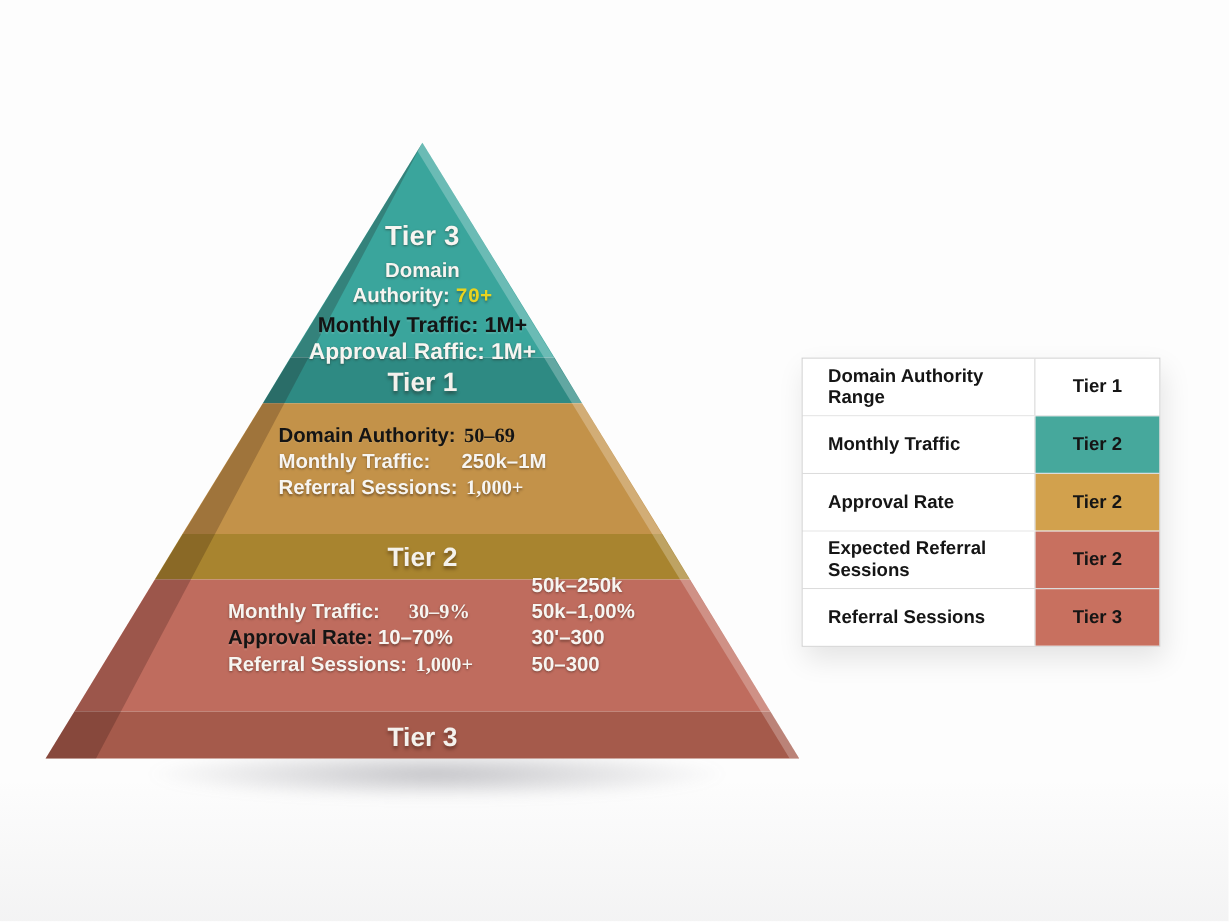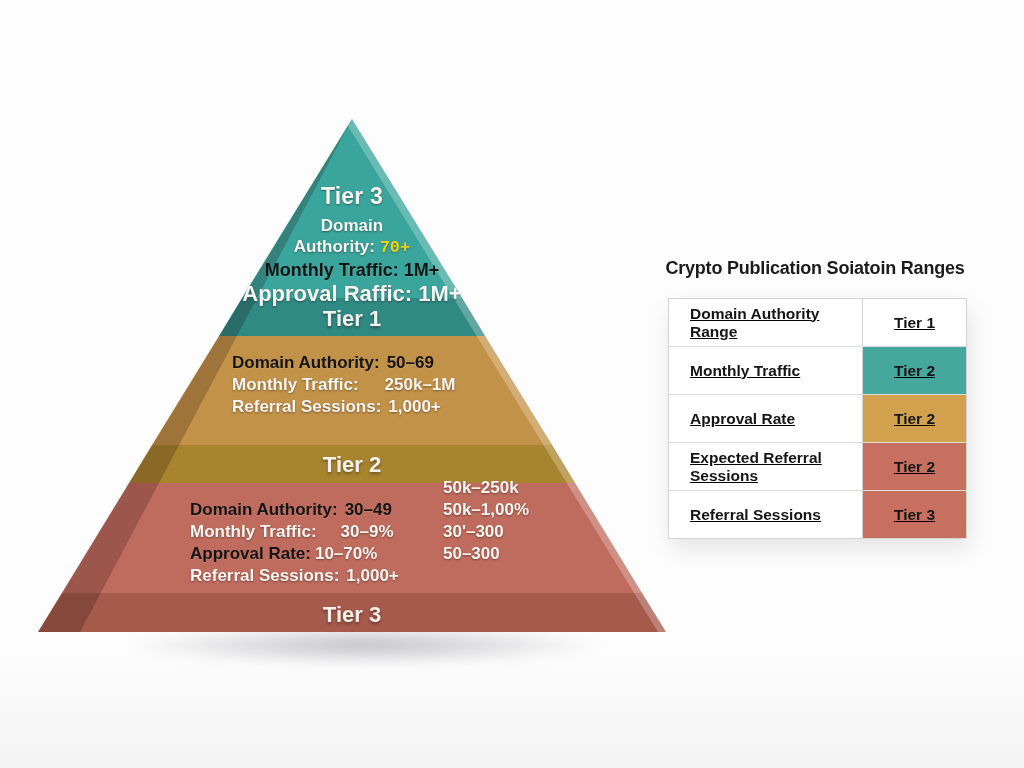--- a/index.html
+++ b/index.html
@@ -15,30 +15,30 @@
   .center-block{text-align:center;}
   .t-white{color:#f7f5f1;text-shadow:0 1px 2px rgba(30,15,8,0.45);}
   .t-black{color:#141414;text-shadow:0 1px 1px rgba(255,255,255,0.12);}
   .t-yellow{color:#e8d31f;text-shadow:0 1px 2px rgba(30,15,8,0.35);font-family:Liberation Mono, monospace;}
   .tier-heading{font-size:23px;font-weight:bold;letter-spacing:0.2px;}
   .band-label{position:absolute;text-align:center;font-size:22px;font-weight:bold;color:#f4f1ec;
          text-shadow:0 2px 3px rgba(30,10,5,0.40);}
   .line{white-space:nowrap;font-size:17px;font-weight:bold;}
   .top-lines .line{margin-top:3px;}
   .stack .line{margin-bottom:5px;}
-  .gap-s{margin-left:7px;}
+  .gap-s{margin-left:7px;font-family:Liberation Serif, serif;}
   .gap-l{margin-left:26px;}
   .col2 .line{margin-bottom:5px;}
   
   .panel-title{position:absolute;left:650px;top:258px;width:330px;text-align:center;
          font-size:18px;font-weight:bold;color:#1b1b1b;letter-spacing:-0.2px;}
   .tier-table{position:absolute;left:668px;top:298px;width:297px;
          border:1px solid #d3d3d3;background:#ffffff;
          box-shadow:3px 10px 22px rgba(0,0,0,0.10);}
-  .trow{display:flex;height:47px;border-top:1px solid #dcdcdc;text-decoration:underline;}
+  .trow{display:flex;height:47px;border-top:1px solid #dcdcdc;}
   .trow:first-child{border-top:none;}
   .tlabel{flex:0 0 194px;border-right:1px solid #d3d3d3;display:flex;align-items:center;
          padding-left:21px;box-sizing:border-box;font-size:15.5px;font-weight:bold;color:#151515;background:#ffffff;}
   .tval{flex:1;display:flex;align-items:center;justify-content:center;
          font-size:15.5px;font-weight:bold;color:#151515;}
   .cell-white{background:#ffffff;}
   .cell-teal{background:#46a89c;}
   .cell-gold{background:#d2a14d;}
   .cell-red{background:#c8705f;}
 </style>
@@ -61,47 +61,45 @@
     <polygon points="352,119 38,632 80,632" fill="rgba(30,10,8,0.22)"></polygon>
 
     <polygon points="352,119 666,632 658,632 348,126" fill="rgba(255,255,255,0.25)"></polygon>
   </svg>
 
   <div class="ptext center-block top-lines" style="left:212px;top:185px;width:280px;">
     <div class="tier-heading t-white">Tier 3</div>
     <div class="line t-white" style="margin-top:9px;font-size:17px;">Domain</div>
     <div class="line" style="margin-top:4px;"><span class="t-white">Authority:</span> <span class="t-yellow">70+</span></div>
     <div class="line" style="margin-top:5px;font-size:18px;"><span class="t-black">Monthly Traffic:</span> <span class="t-black">1M+</span></div>
-    <div class="line" style="margin-top:4px;font-size:22px;"><span class="t-white">Approval Raffic:</span> <span class="t-white">1M+</span></div>
+    <div class="line" style="margin-top:4px;font-size:19px;"><span class="t-white">Approval Raffic:</span> <span class="t-white">1M+</span></div>
   </div>
   <div class="band-label" style="left:212px;top:306px;width:280px;">Tier 1</div>
 
   <div class="ptext stack" style="left:232px;top:354px;">
     <div class="line"><span class="t-black">Domain Authority:</span><span class="t-black gap-s">50–69</span></div>
     <div class="line"><span class="t-white">Monthly Traffic:</span><span class="t-white gap-l">250k–1M</span></div>
     <div class="line"><span class="t-white">Referral Sessions:</span><span class="t-white gap-s">1,000+</span></div>
   </div>
   <div class="band-label" style="left:212px;top:452px;width:280px;">Tier 2</div>
 
   <div class="ptext stack" style="left:190px;top:501px;">
-    <div class="line"><span class="t-black">Domain Authority:</span><span class="t-black gap-s">30–49</span></div>
     <div class="line"><span class="t-white">Monthly Traffic:</span><span class="t-white gap-s" style="margin-left:24px;">30–9%</span></div>
     <div class="line"><span class="t-black">Approval Rate:</span><span class="t-white" style="margin-left:4px;">10–70%</span></div>
     <div class="line"><span class="t-white">Referral Sessions:</span><span class="t-white gap-s">1,000+</span></div>
   </div>
 
   <div class="ptext stack col2" style="left:443px;top:479px;">
     <div class="line t-white">50k–250k</div>
     <div class="line t-white">50k–1,00%</div>
     <div class="line t-white">30'–300</div>
     <div class="line t-white">50–300</div>
   </div>
   <div class="band-label" style="left:212px;top:602px;width:280px;">Tier 3</div>
 
-  <div class="panel-title">Crypto Publication Soiatoin Ranges</div>
 
   <div class="tier-table">
     <div class="trow">
       <div class="tlabel">Domain Authority Range</div>
       <div class="tval cell-white">Tier 1</div>
     </div>
     <div class="trow">
       <div class="tlabel">Monthly Traffic</div>
       <div class="tval cell-teal">Tier 2</div>
     </div>

